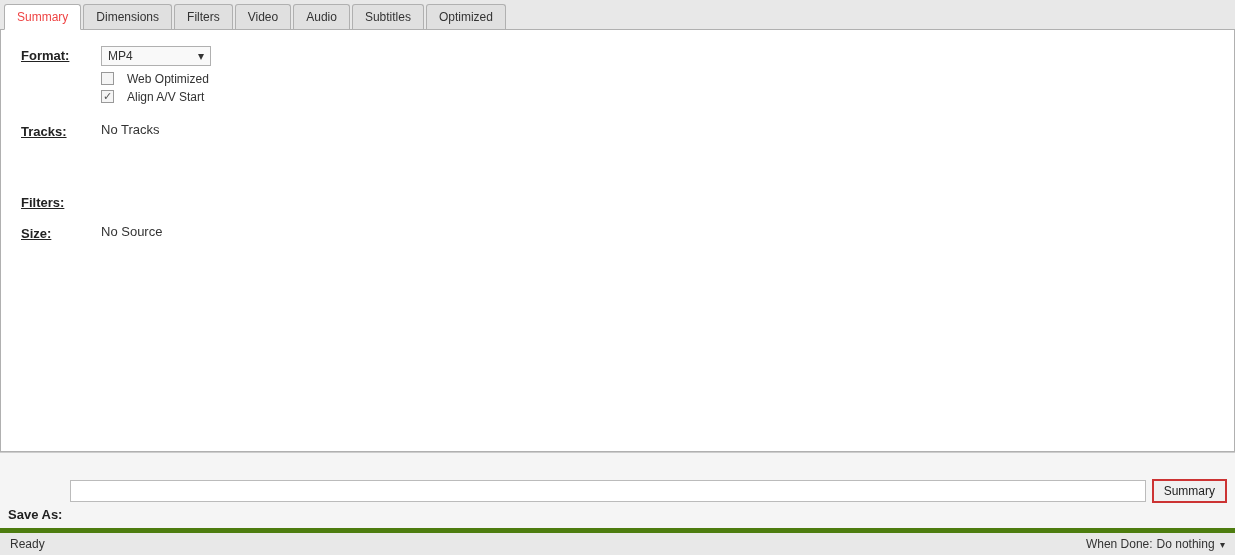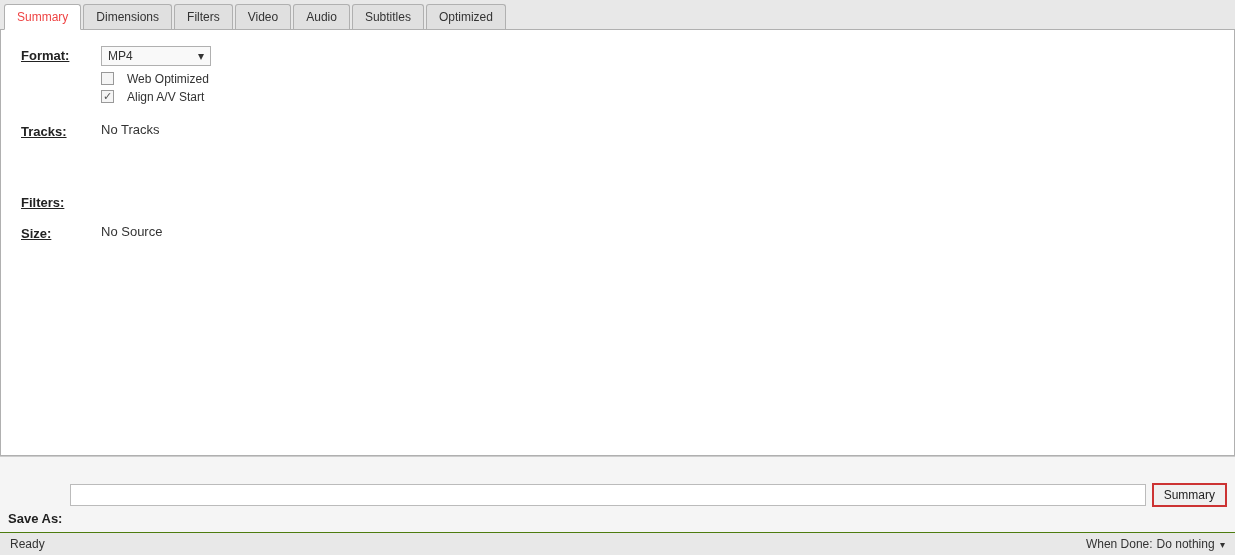--- a/index.html
+++ b/index.html
@@ -166,21 +166,21 @@
       color: #222;
     }
 
     
     .status-bar {
       display: flex;
       align-items: center;
       justify-content: space-between;
       padding: 4px 10px;
       background: #e8e8e8;
-      border-top: 1px solid #4d7c0f;
+      border-top: 5px solid #4d7c0f;
       font-size: 12px;
       color: #333;
     }
     .when-done {
       display: flex;
       align-items: center;
     }
     .when-done-label {
       font-weight: normal;
       margin-right: 4px;

